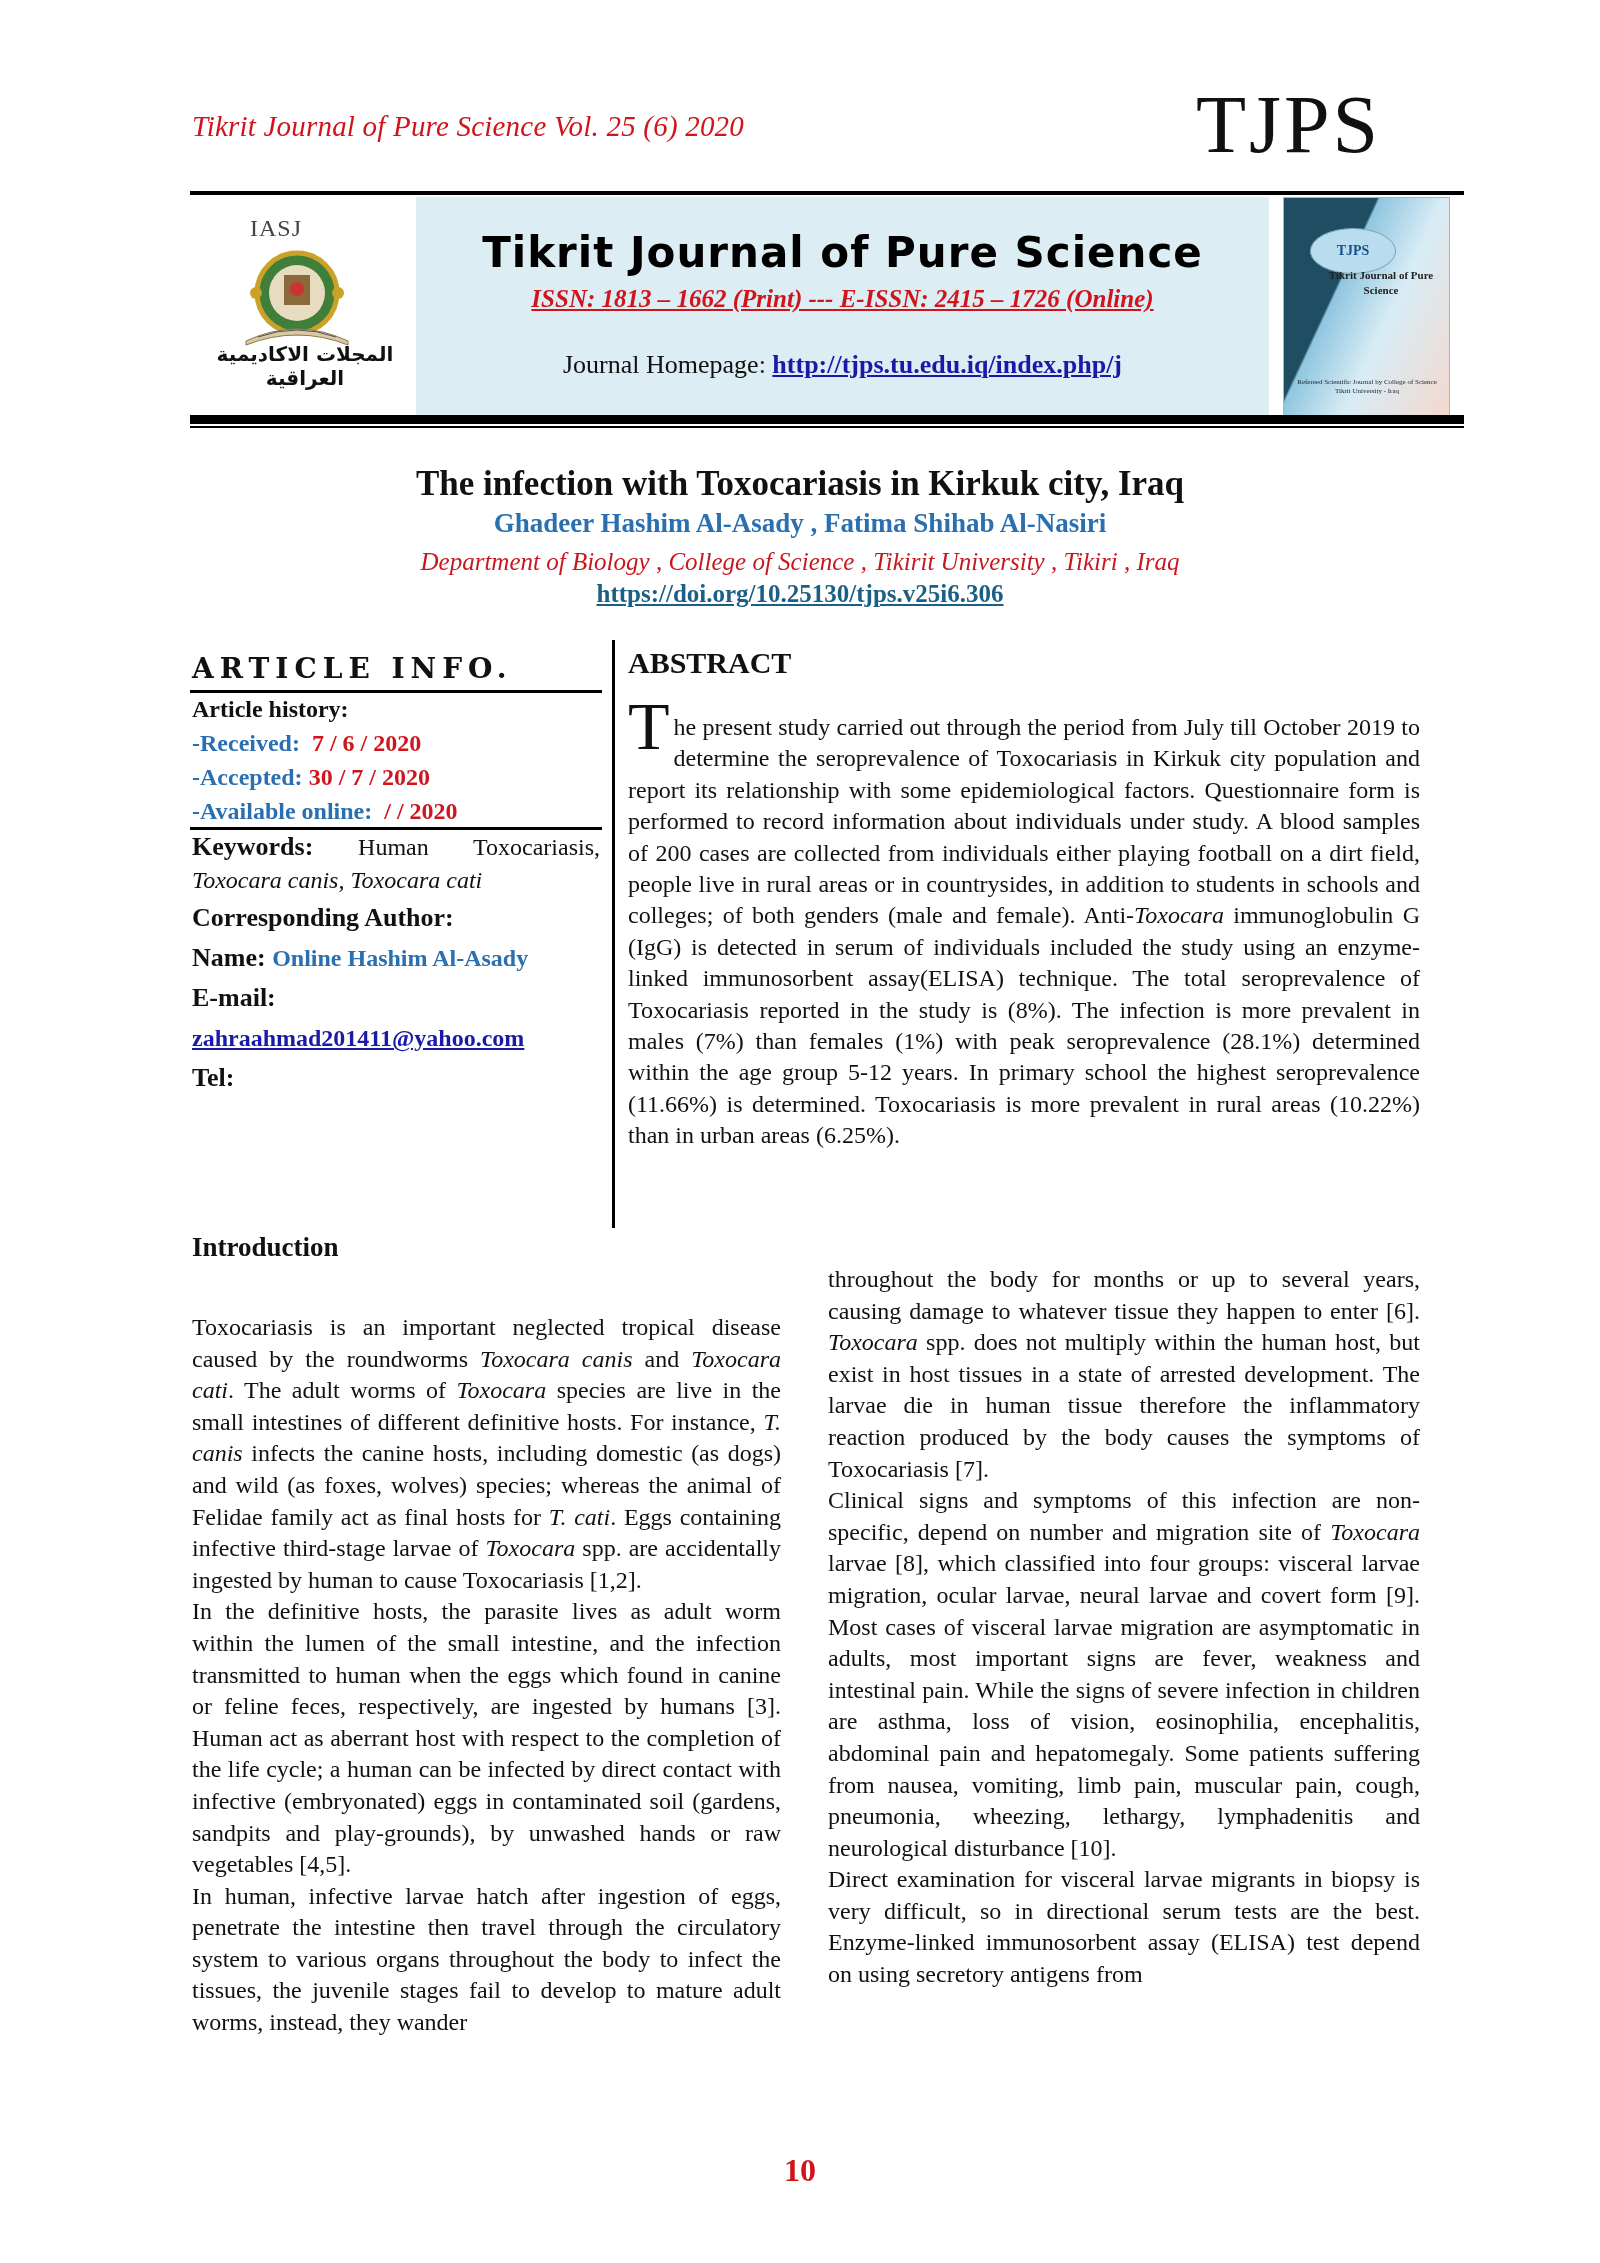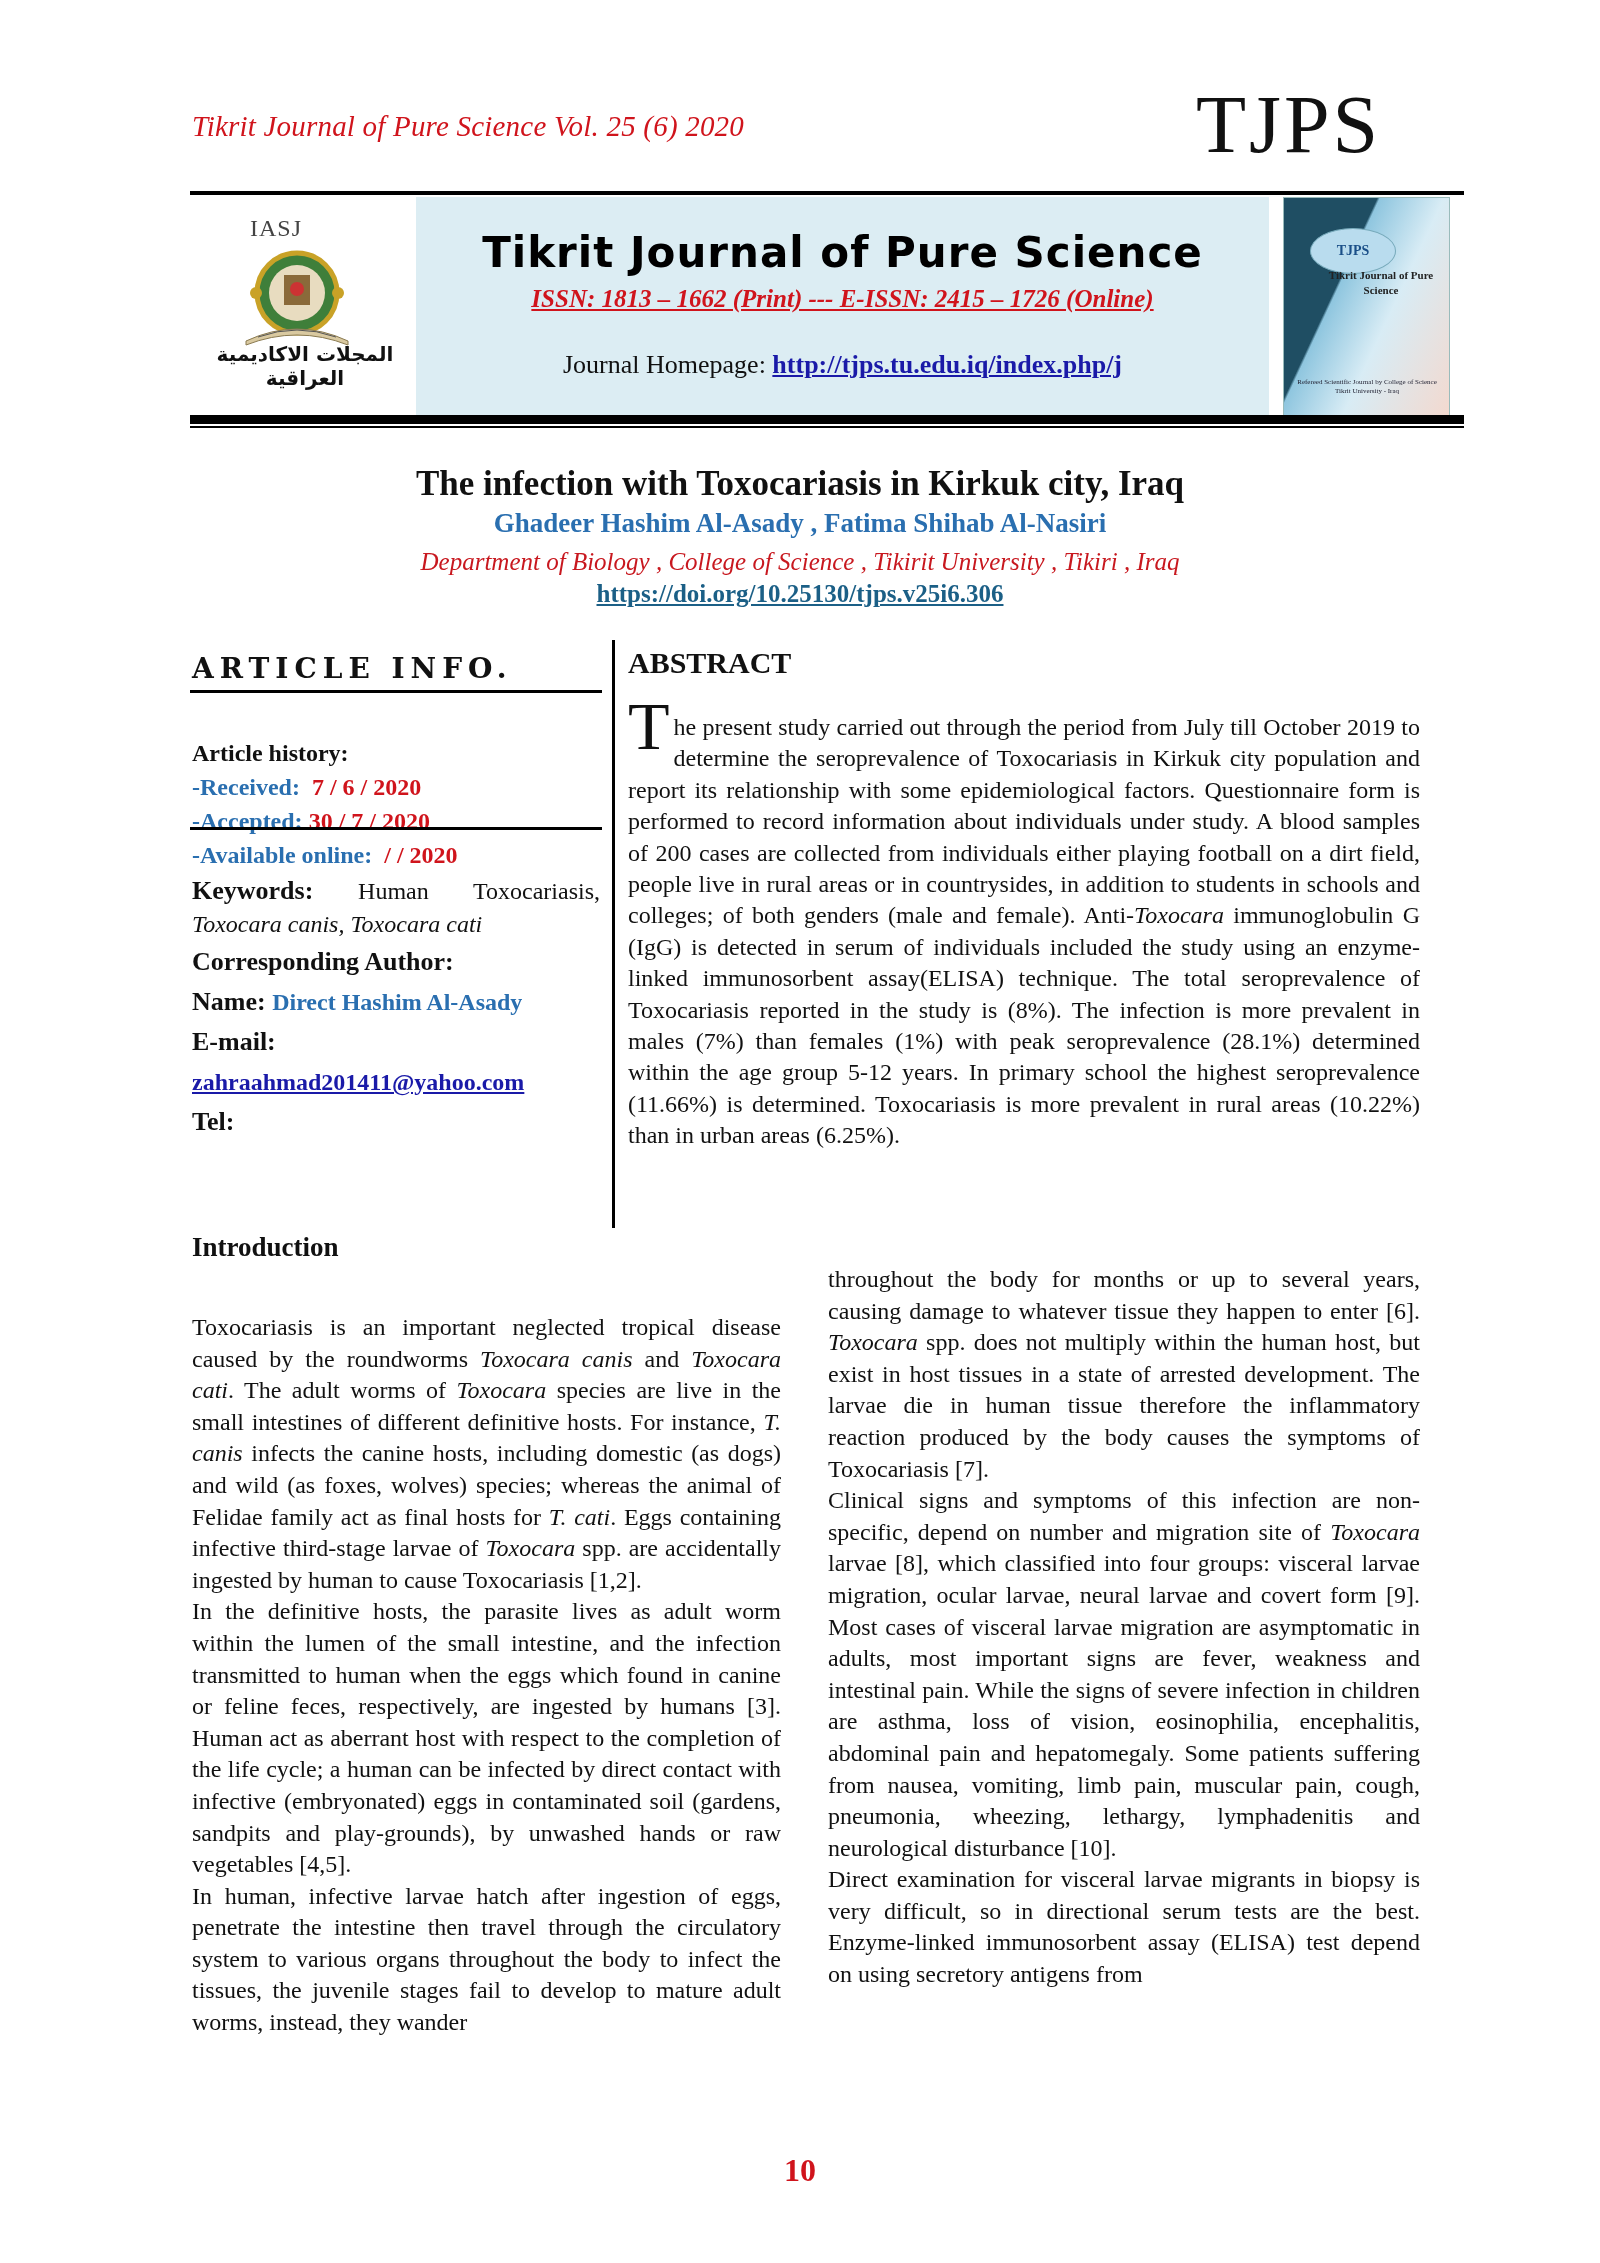--- a/index.html
+++ b/index.html
@@ -26,21 +26,21 @@
 
   .title{left:0;width:1600px;top:464px;text-align:center;font-size:35px;font-weight:bold;color:#111;}
   .authors{left:0;width:1600px;top:508px;text-align:center;font-size:27px;font-weight:bold;color:#2a6fb0;}
   .affil{left:0;width:1600px;top:548px;text-align:center;font-size:25px;font-style:italic;color:#c8181f;}
   .doi{left:0;width:1600px;top:580px;text-align:center;font-size:25px;font-weight:bold;}
   .doi a{color:#1b5f86;text-decoration:underline;}
 
   .info-head{left:192px;top:652px;font-size:28px;font-weight:bold;letter-spacing:6px;font-family:"DejaVu Serif",serif;}
   .info-rule{left:190px;width:412px;height:3px;background:#000;}
   .vline{left:612px;top:640px;width:3px;height:588px;background:#000;}
-  .left-info{left:192px;width:408px;font-size:24px;margin-top:44px;}
+  .left-info{left:192px;width:408px;font-size:24px;}
   .lbl{font-weight:bold;color:#111;}
   .blue{color:#2a6fb0;font-weight:bold;}
   .red{color:#d0141c;font-weight:bold;}
   .link{color:#1a1aa8;text-decoration:underline;font-weight:bold;}
 
   .abstract-head{left:628px;top:646px;font-size:30px;font-weight:bold;}
   .abstract{left:628px;top:712px;width:792px;font-size:24px;line-height:31.4px;text-align:justify;}
   .dropcap{float:left;font-size:68px;line-height:56px;margin:-14px 4px 0 0;}
 
   .col{font-size:24px;line-height:31.6px;text-align:justify;}
@@ -99,21 +99,21 @@
   <div><span class="blue">-Accepted:</span> <span class="red">30 / 7 / 2020</span></div>
   <div><span class="blue">-Available online:</span>&nbsp; <span class="red">/   / 2020</span></div>
 </div>
 <div class="abs info-rule" style="top:827px;"></div>
 <div class="abs left-info" style="top:830px;line-height:33px;">
   <div style="text-align:justify;text-align-last:justify;"><span class="lbl" style="font-size:26px;">Keywords:</span> <span>Human Toxocariasis,</span></div>
   <div style="font-style:italic;">Toxocara canis, Toxocara cati</div>
 </div>
 <div class="abs left-info" style="top:898px;line-height:40px;font-size:26px;">
   <div class="lbl">Corresponding Author:</div>
-  <div><span class="lbl">Name:</span> <span class="blue" style="font-size:24px;">Direct Hashim Al-Asady</span></div>
+  <div><span class="lbl">Name:</span> <span class="blue" style="font-size:24px;">Online Hashim Al-Asady</span></div>
   <div class="lbl">E-mail:</div>
   <div><a class="link" style="font-size:24px;">zahraahmad201411@yahoo.com</a></div>
   <div class="lbl">Tel:</div>
 </div>
 
 <div class="abs vline"></div>
 
 <div class="abs abstract-head">ABSTRACT</div>
 <div class="abs abstract">
   <span class="dropcap">T</span><span>he present study carried out through the period from July till October 2019 to determine the seroprevalence of Toxocariasis in Kirkuk city population and report its relationship with some epidemiological factors. Questionnaire form is performed to record information about individuals under study. A blood samples of 200 cases are collected from individuals either playing football on a dirt field, people live in rural areas or in countrysides, in addition to students in schools and colleges; of both genders (male and female). Anti-</span><i>Toxocara</i><span> immunoglobulin G (IgG) is detected in serum of individuals included the study using an enzyme-linked immunosorbent assay(ELISA) technique. The total seroprevalence of Toxocariasis reported in the study is (8%). The infection is more prevalent in males (7%) than females (1%) with peak seroprevalence (28.1%) determined within the age group 5-12 years. In primary school the highest seroprevalence (11.66%) is determined. Toxocariasis is more prevalent in rural areas (10.22%) than in urban areas (6.25%).</span>

